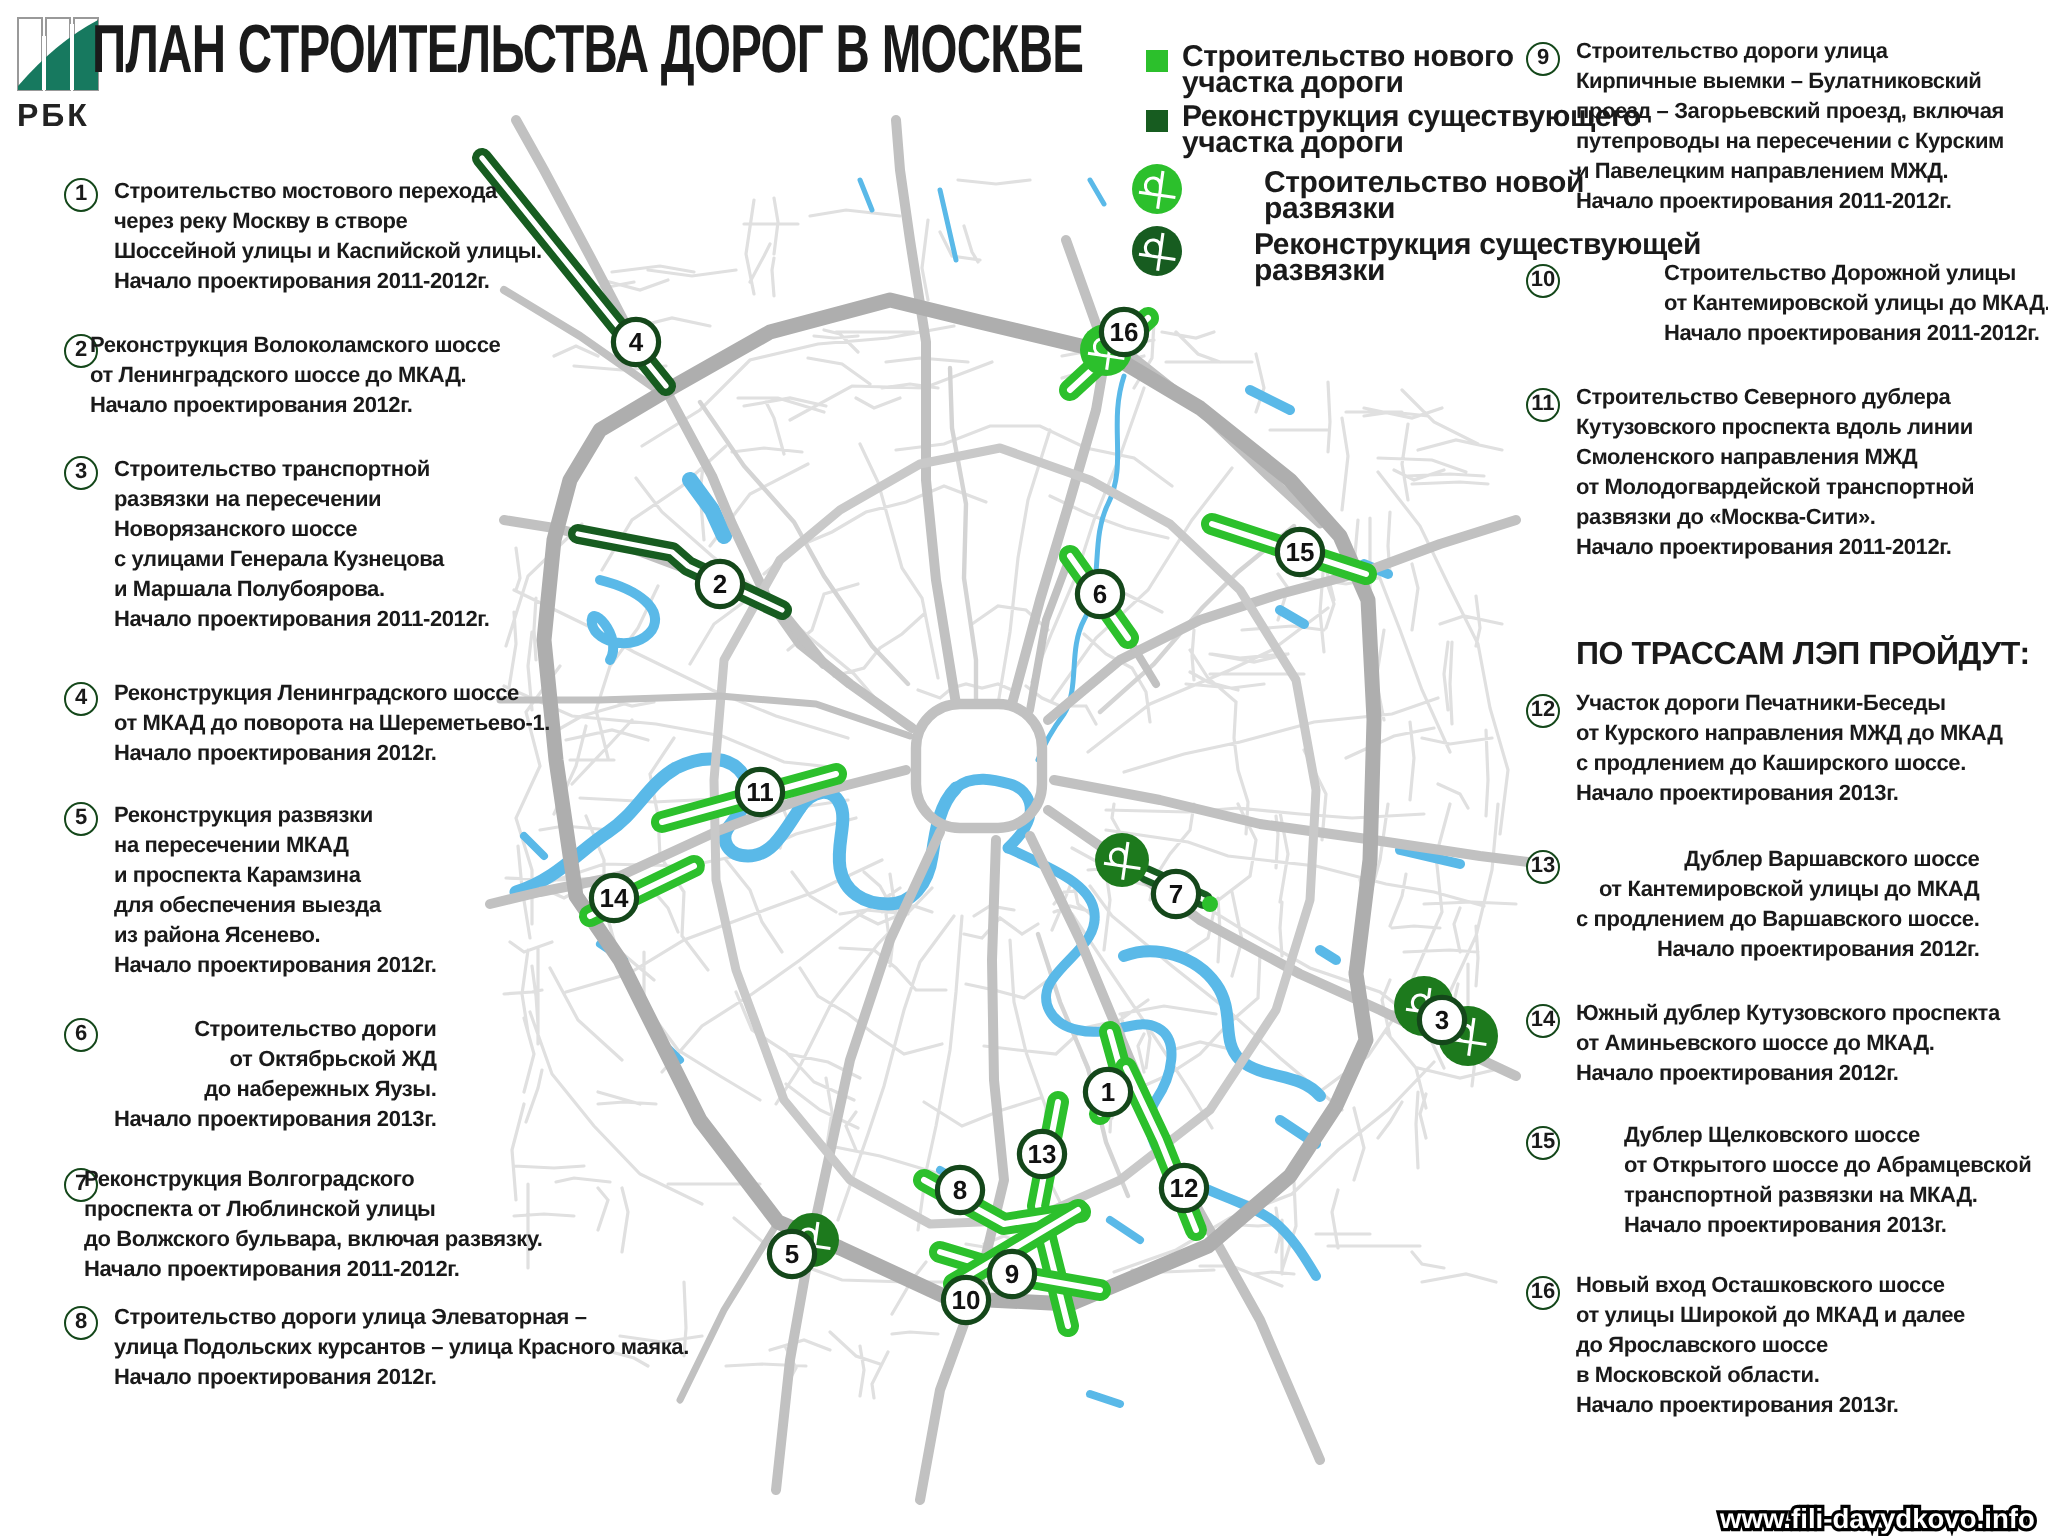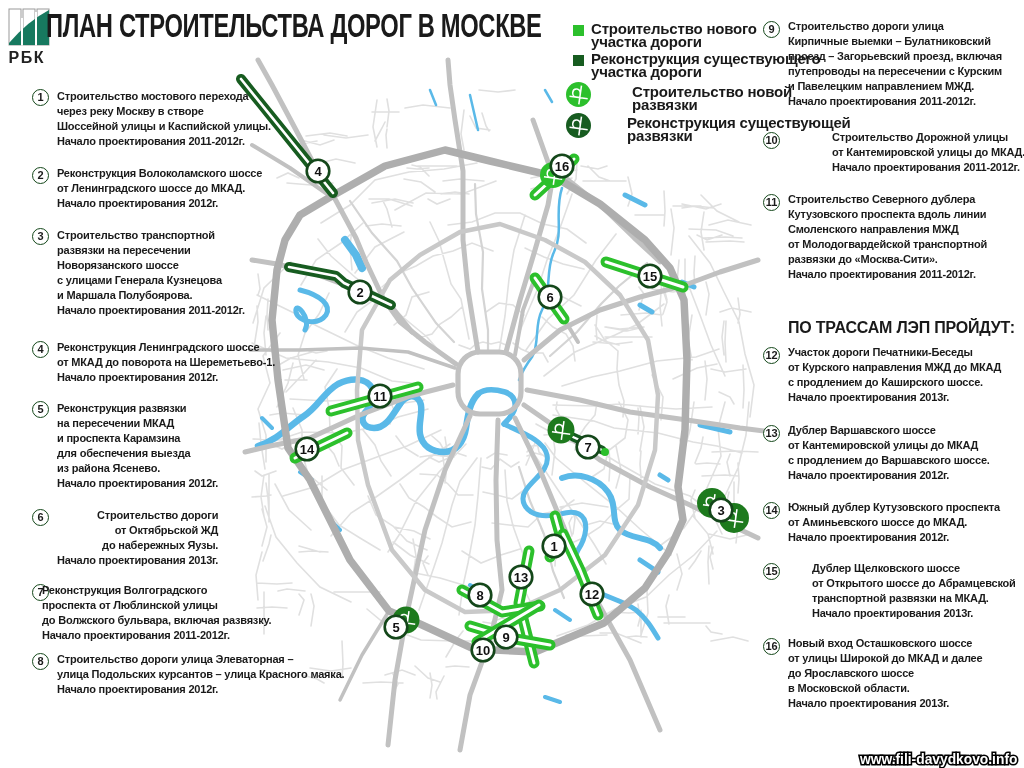--- a/index.html
+++ b/index.html
@@ -300,21 +300,21 @@
 <svg width="27" height="27" viewBox="0 0 27 27" style="position:absolute;left:565px;top:112px;">
     <circle cx="13.5" cy="13.5" r="12.5" fill="#175c20"></circle>
     <path transform="rotate(8 13.5 13.5)" fill="none" stroke="#fff" stroke-width="1.55" d="M15.2,4.2 L15.2,23.2 M4.8,16.4 L23.2,16.4 M15.2,13.6 C15.2,9.6 13.6,8.3 11.3,8.3 C9.1,8.3 7.5,9.9 7.5,12.1 C7.5,14.5 9.3,16.4 11.5,16.4 L15.2,16.4"></path>
   </svg>
 <div class="leg" style="left:627px;top:116px;">Реконструкция существующей<br>развязки</div>
 
 <div class="num" style="left:32px;top:89px;">1</div>
 <div class="item" style="left:57px;top:89px;">Строительство мостового перехода<br>через реку Москву в створе<br>Шоссейной улицы и Каспийской улицы.<br>Начало проектирования 2011-2012г.</div>
 
 <div class="num" style="left:32px;top:167px;">2</div>
-<div class="item" style="left:57px;top:166px;">Реконструкция Волоколамского шоссе<br>от Ленинградского шоссе до МКАД.<br>Начало проектирования 2012г.</div>
+<div class="item" style="left:45px;top:166px;">Реконструкция Волоколамского шоссе<br>от Ленинградского шоссе до МКАД.<br>Начало проектирования 2012г.</div>
 
 <div class="num" style="left:32px;top:228px;">3</div>
 <div class="item" style="left:57px;top:228px;">Строительство транспортной<br>развязки на пересечении<br>Новорязанского шоссе<br>с улицами Генерала Кузнецова<br>и Маршала Полубоярова.<br>Начало проектирования 2011-2012г.</div>
 
 <div class="num" style="left:32px;top:341px;">4</div>
 <div class="item" style="left:57px;top:340px;">Реконструкция Ленинградского шоссе<br>от МКАД до поворота на Шереметьево-1.<br>Начало проектирования 2012г.</div>
 
 <div class="num" style="left:32px;top:401px;">5</div>
 <div class="item" style="left:57px;top:401px;">Реконструкция развязки<br>на пересечении МКАД<br>и проспекта Карамзина<br>для обеспечения выезда<br>из района Ясенево.<br>Начало проектирования 2012г.</div>
 
@@ -335,21 +335,21 @@
 
 <div class="num" style="left:763px;top:194px;">11</div>
 <div class="item" style="left:788px;top:192px;">Строительство Северного дублера<br>Кутузовского проспекта вдоль линии<br>Смоленского направления МЖД<br>от Молодогвардейской транспортной<br>развязки до «Москва-Сити».<br>Начало проектирования 2011-2012г.</div>
 
 <div style="position:absolute;left:756px;top:319px;font-size:16px;font-weight:bold;letter-spacing:-0.2px;white-space:nowrap;padding-left:32px;">ПО ТРАССАМ ЛЭП ПРОЙДУТ:</div>
 
 <div class="num" style="left:763px;top:347px;">12</div>
 <div class="item" style="left:788px;top:345px;">Участок дороги Печатники-Беседы<br>от Курского направления МЖД до МКАД<br>с продлением до Каширского шоссе.<br>Начало проектирования 2013г.</div>
 
 <div class="num" style="left:763px;top:425px;">13</div>
-<div class="item" style="left:788px;top:423px;">Дублер Варшавского шоссе<br>от Кантемировской улицы до МКАД<br>с продлением до Варшавского шоссе.<br>Начало проектирования 2012г.</div>
+<div class="item" style="left:788px;top:423px;text-align:right;">Дублер Варшавского шоссе<br>от Кантемировской улицы до МКАД<br>с продлением до Варшавского шоссе.<br>Начало проектирования 2012г.</div>
 
 <div class="num" style="left:763px;top:502px;">14</div>
 <div class="item" style="left:788px;top:500px;">Южный дублер Кутузовского проспекта<br>от Аминьевского шоссе до МКАД.<br>Начало проектирования 2012г.</div>
 
 <div class="num" style="left:763px;top:563px;">15</div>
 <div class="item" style="left:812px;top:561px;">Дублер Щелковского шоссе<br>от Открытого шоссе до Абрамцевской<br>транспортной развязки на МКАД.<br>Начало проектирования 2013г.</div>
 
 <div class="num" style="left:763px;top:638px;">16</div>
 <div class="item" style="left:788px;top:636px;">Новый вход Осташковского шоссе<br>от улицы Широкой до МКАД и далее<br>до Ярославского шоссе<br>в Московской области.<br>Начало проектирования 2013г.</div>
 

